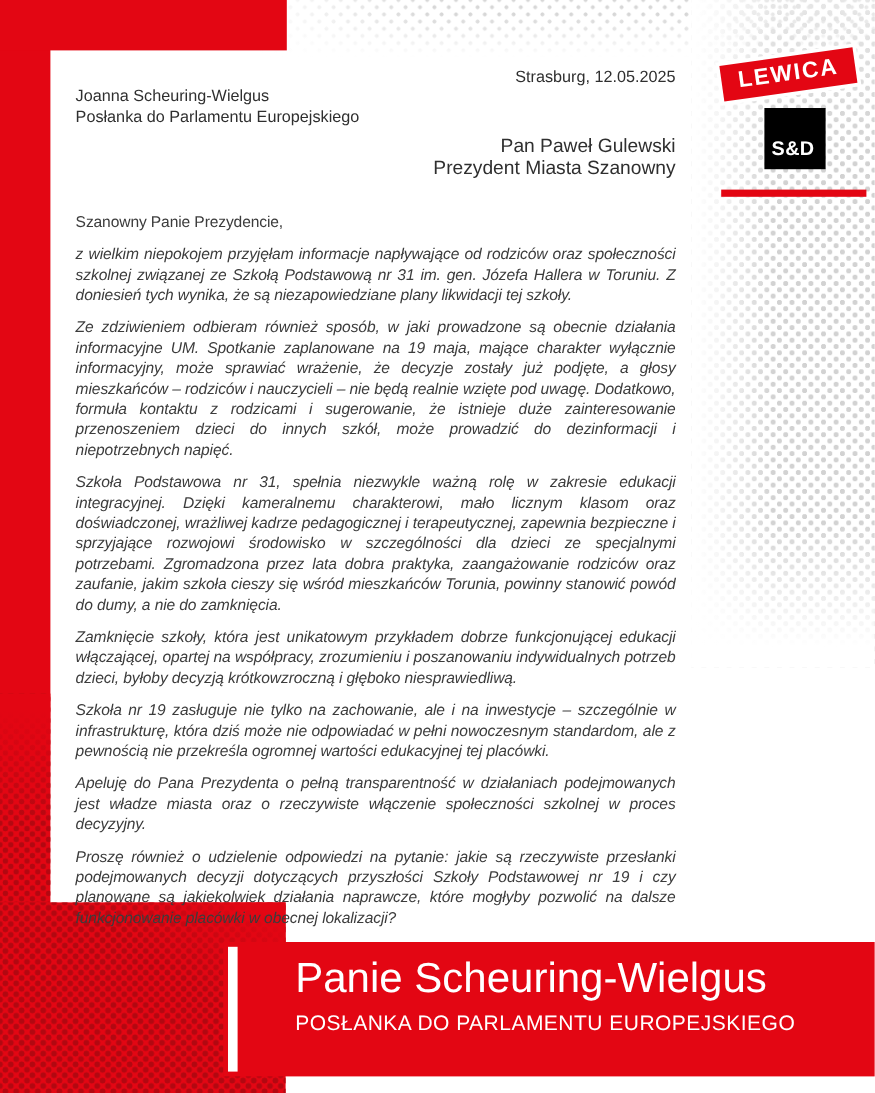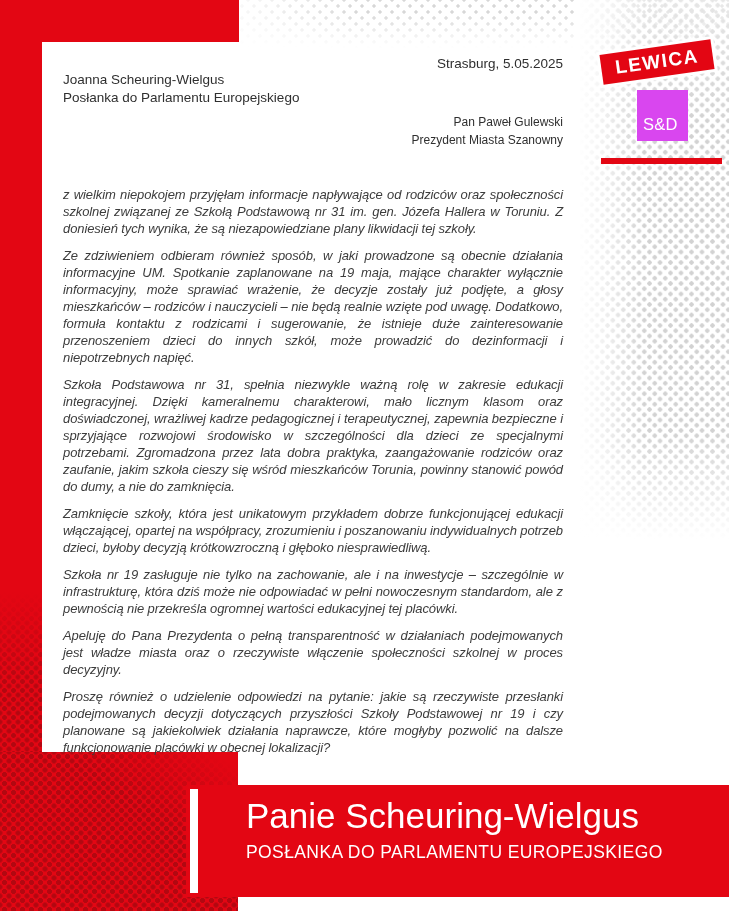--- a/index.html
+++ b/index.html
@@ -47,32 +47,32 @@
       linear-gradient(#e30613,#e30613);
     background-size:100% 100%,9px 9px,9px 9px,100% 100%;
     background-position:0 0,0 0,4.5px 4.5px,0 0;
   }
   
   .band-left{position:absolute;left:0;top:0;width:42px;height:911px;background:#e30613;}
   .block-top-left{position:absolute;left:0;top:0;width:239px;height:42px;background:#e30613;}
   
   .sender{position:absolute;left:63px;top:71px;font-size:13.5px;line-height:17.5px;color:#2f2f2f;}
   .dateline{position:absolute;right:166px;top:56px;font-size:13.5px;color:#2f2f2f;}
-  .recipient{position:absolute;right:166px;top:114px;text-align:right;font-size:12px;line-height:17.5px;color:#2f2f2f;}
+  .recipient{position:absolute;right:166px;top:114px;text-align:right;font-size:16px;line-height:17.5px;color:#2f2f2f;}
   
   .lewica-logo{
     position:absolute;left:601px;top:47px;width:112px;height:30px;background:#e30613;
     transform:rotate(-8deg);box-shadow:0 0 0 3px #ffffff;
     display:flex;align-items:center;justify-content:center;
     color:#ffffff;font-weight:700;font-size:19px;letter-spacing:1.5px;
   }
   .snd-logo{
-    position:absolute;left:637px;top:90px;width:51px;height:51px;background:#d946ef;
+    position:absolute;left:637px;top:90px;width:51px;height:51px;background:#000000;
     display:flex;align-items:flex-end;
-    color:#ffffff;font-weight:400;font-size:16.5px;padding:0 0 7px 6px;box-sizing:border-box;
+    color:#ffffff;font-weight:700;font-size:16.5px;padding:0 0 7px 6px;box-sizing:border-box;
     letter-spacing:.3px;
   }
   .red-divider{position:absolute;left:601px;top:158px;width:121px;height:6px;background:#e30613;}
   
   .letter-body{
     position:absolute;left:63px;top:176px;width:500px;
     font-size:13px;line-height:17px;letter-spacing:-0.1px;
     color:#3c3c3c;text-align:justify;
   }
   .salutation{margin:0 0 6px 0;text-align:left;}
@@ -96,36 +96,37 @@
   <div class="band-left"></div>
   <div class="block-top-left"></div>
   <div class="halftone halftone-band"></div>
   <div class="halftone halftone-footer"></div>
 
   <div class="sender">
     <div>Joanna Scheuring-Wielgus</div>
     <div>Posłanka do Parlamentu Europejskiego</div>
   </div>
 
-  <div class="dateline">Strasburg, 5.05.2025</div>
+  <div class="dateline">Strasburg, 12.05.2025</div>
 
   <div class="recipient">
     <div>Pan Paweł Gulewski</div>
     <div>Prezydent Miasta Szanowny</div>
   </div>
 
   <div class="lewica-logo">
     <span>LEWICA</span>
   </div>
   <div class="snd-logo">
     <span>S&amp;D</span>
   </div>
   <div class="red-divider"></div>
 
   <div class="letter-body">
+    <div class="salutation">Szanowny Panie Prezydencie,</div>
     <p>z wielkim niepokojem przyjęłam informacje napływające od rodziców oraz społeczności szkolnej związanej ze Szkołą Podstawową nr 31 im. gen. Józefa Hallera w Toruniu. Z doniesień tych wynika, że są niezapowiedziane plany likwidacji tej szkoły.</p>
     <p>Ze zdziwieniem odbieram również sposób, w jaki prowadzone są obecnie działania informacyjne UM. Spotkanie zaplanowane na 19 maja, mające charakter wyłącznie informacyjny, może sprawiać wrażenie, że decyzje zostały już podjęte, a głosy mieszkańców – rodziców i nauczycieli – nie będą realnie wzięte pod uwagę. Dodatkowo, formuła kontaktu z rodzicami i sugerowanie, że istnieje duże zainteresowanie przenoszeniem dzieci do innych szkół, może prowadzić do dezinformacji i niepotrzebnych napięć.</p>
     <p>Szkoła Podstawowa nr 31, spełnia niezwykle ważną rolę w zakresie edukacji integracyjnej. Dzięki kameralnemu charakterowi, mało licznym klasom oraz doświadczonej, wrażliwej kadrze pedagogicznej i terapeutycznej, zapewnia bezpieczne i sprzyjające rozwojowi środowisko w szczególności dla dzieci ze specjalnymi potrzebami. Zgromadzona przez lata dobra praktyka, zaangażowanie rodziców oraz zaufanie, jakim szkoła cieszy się wśród mieszkańców Torunia, powinny stanowić powód do dumy, a nie do zamknięcia.</p>
     <p>Zamknięcie szkoły, która jest unikatowym przykładem dobrze funkcjonującej edukacji włączającej, opartej na współpracy, zrozumieniu i poszanowaniu indywidualnych potrzeb dzieci, byłoby decyzją krótkowzroczną i głęboko niesprawiedliwą.</p>
     <p>Szkoła nr 19 zasługuje nie tylko na zachowanie, ale i na inwestycje – szczególnie w infrastrukturę, która dziś może nie odpowiadać w pełni nowoczesnym standardom, ale z pewnością nie przekreśla ogromnej wartości edukacyjnej tej placówki.</p>
     <p>Apeluję do Pana Prezydenta o pełną transparentność w działaniach podejmowanych jest władze miasta oraz o rzeczywiste włączenie społeczności szkolnej w proces decyzyjny.</p>
     <p>Proszę również o udzielenie odpowiedzi na pytanie: jakie są rzeczywiste przesłanki podejmowanych decyzji dotyczących przyszłości Szkoły Podstawowej nr 19 i czy planowane są jakiekolwiek działania naprawcze, które mogłyby pozwolić na dalsze funkcjonowanie placówki w obecnej lokalizacji?</p>
   </div>
 
   <div class="footer-banner">

